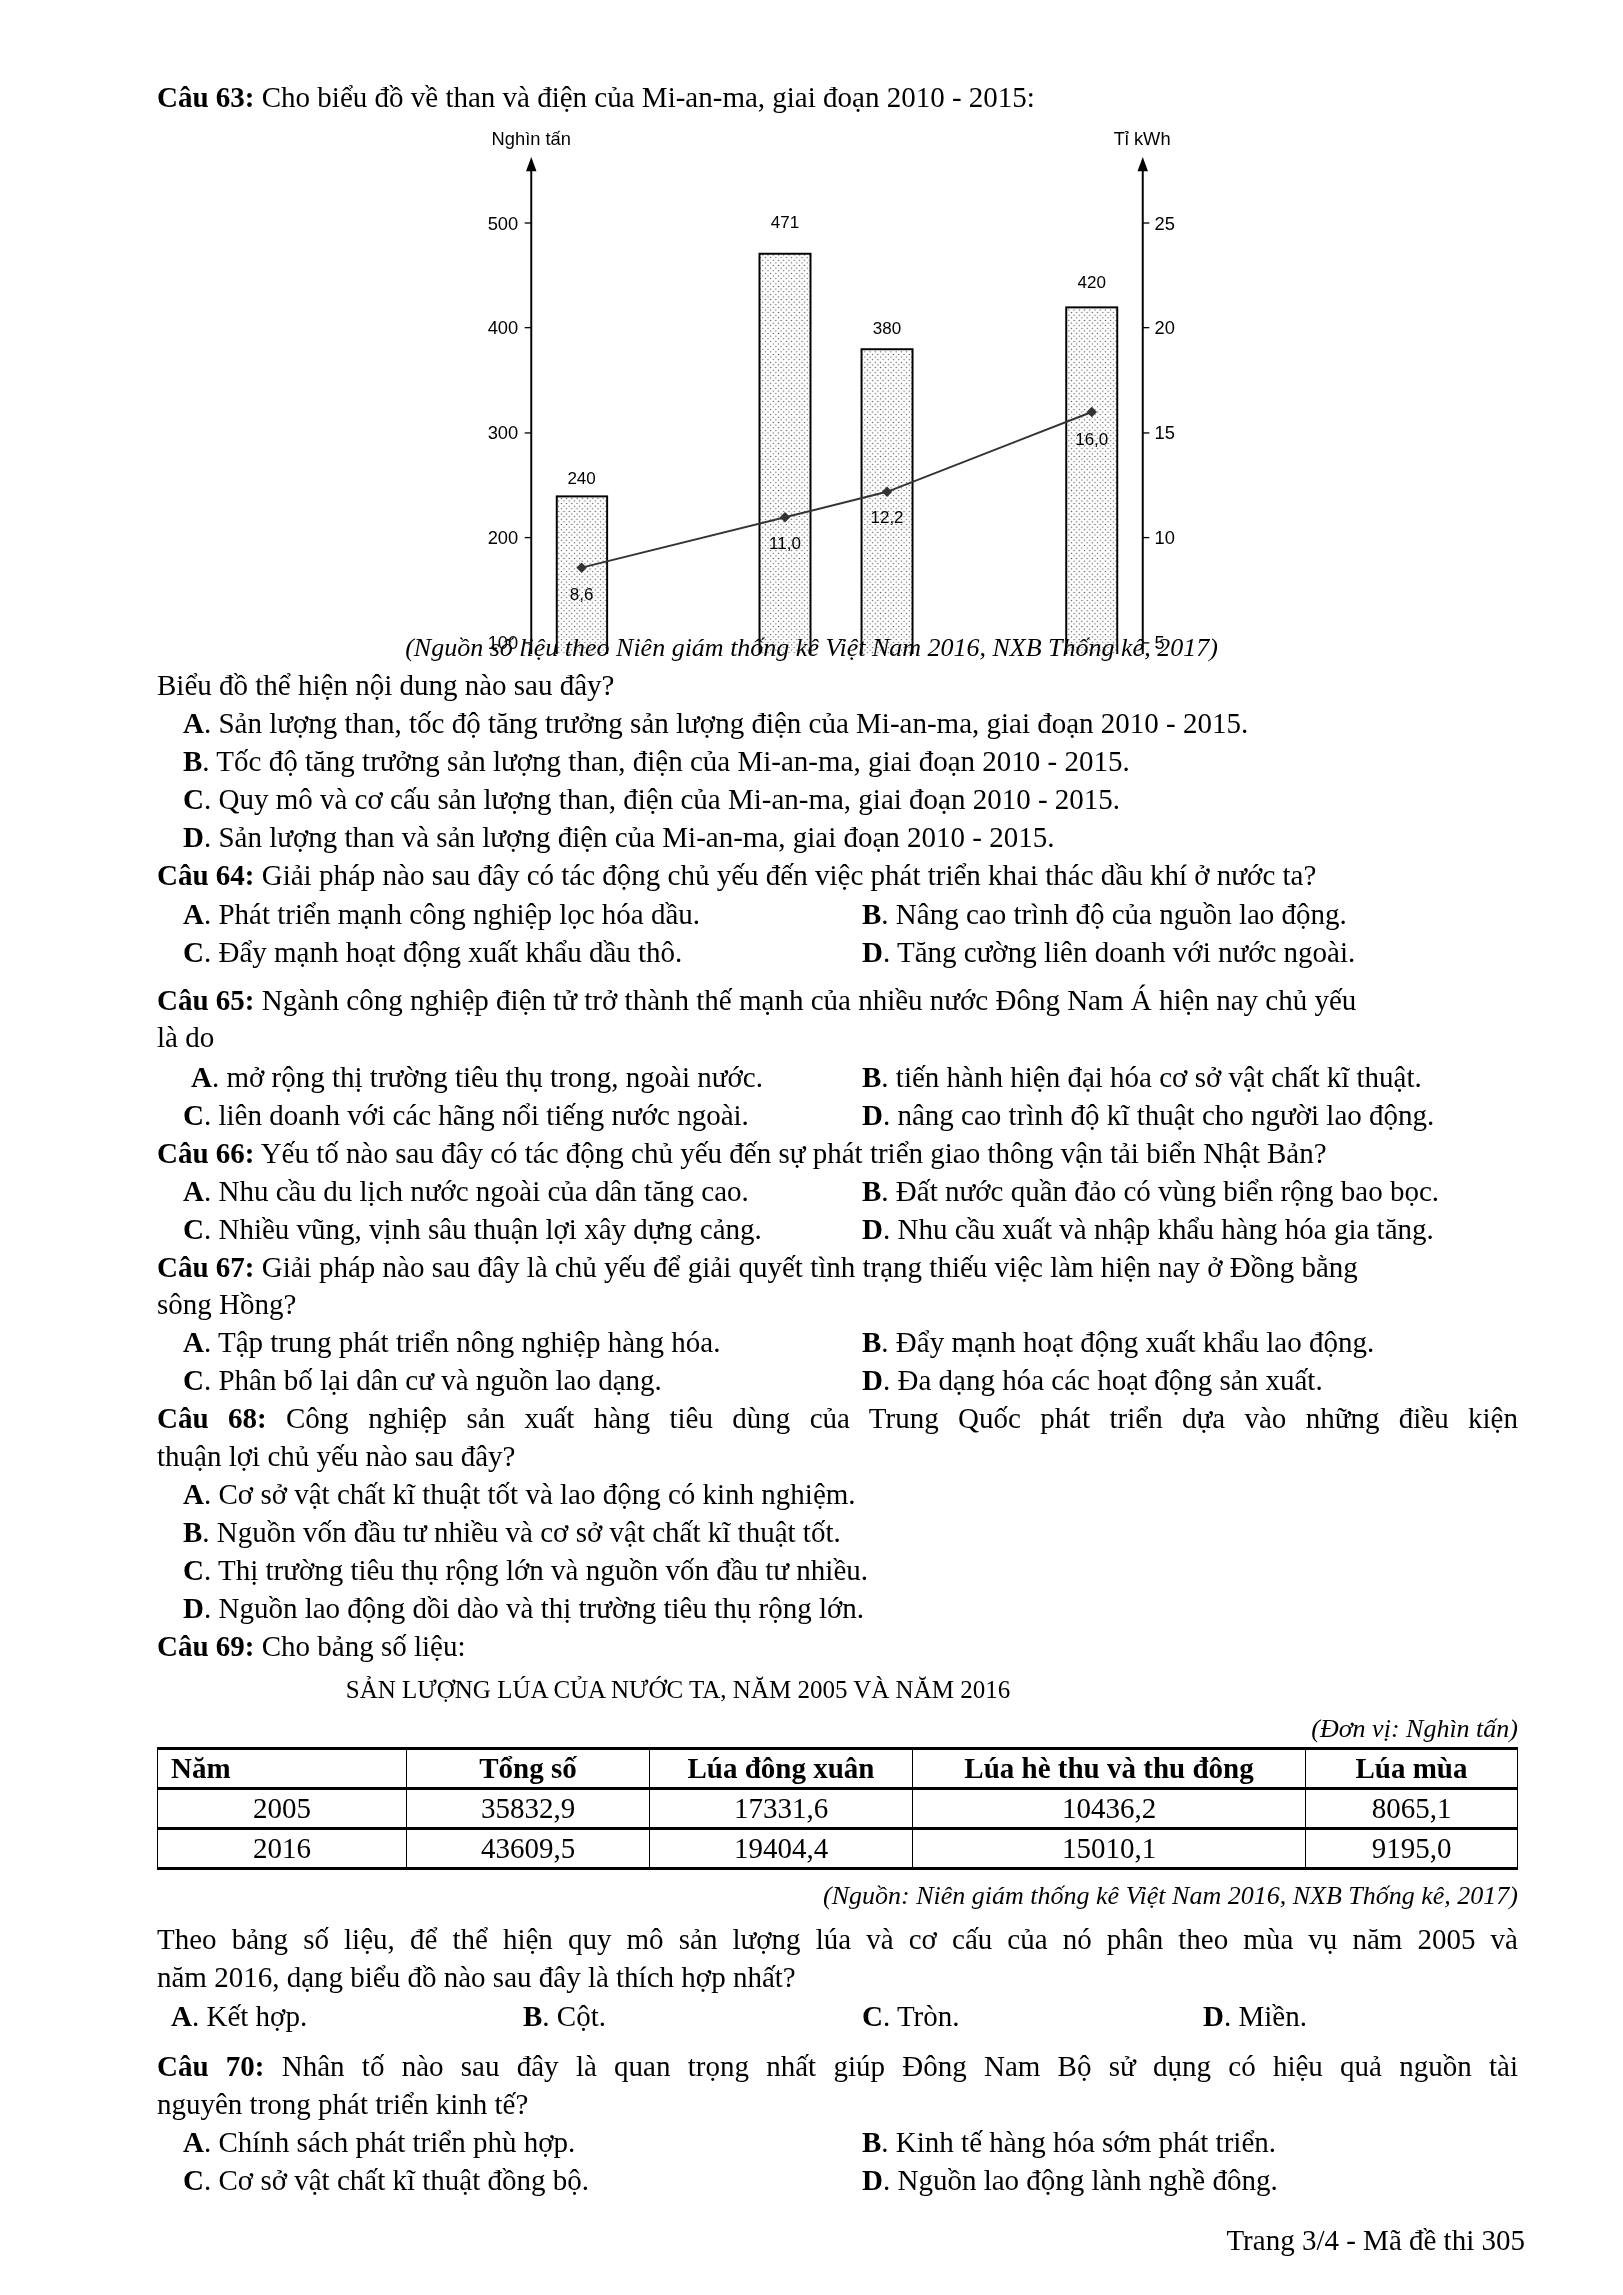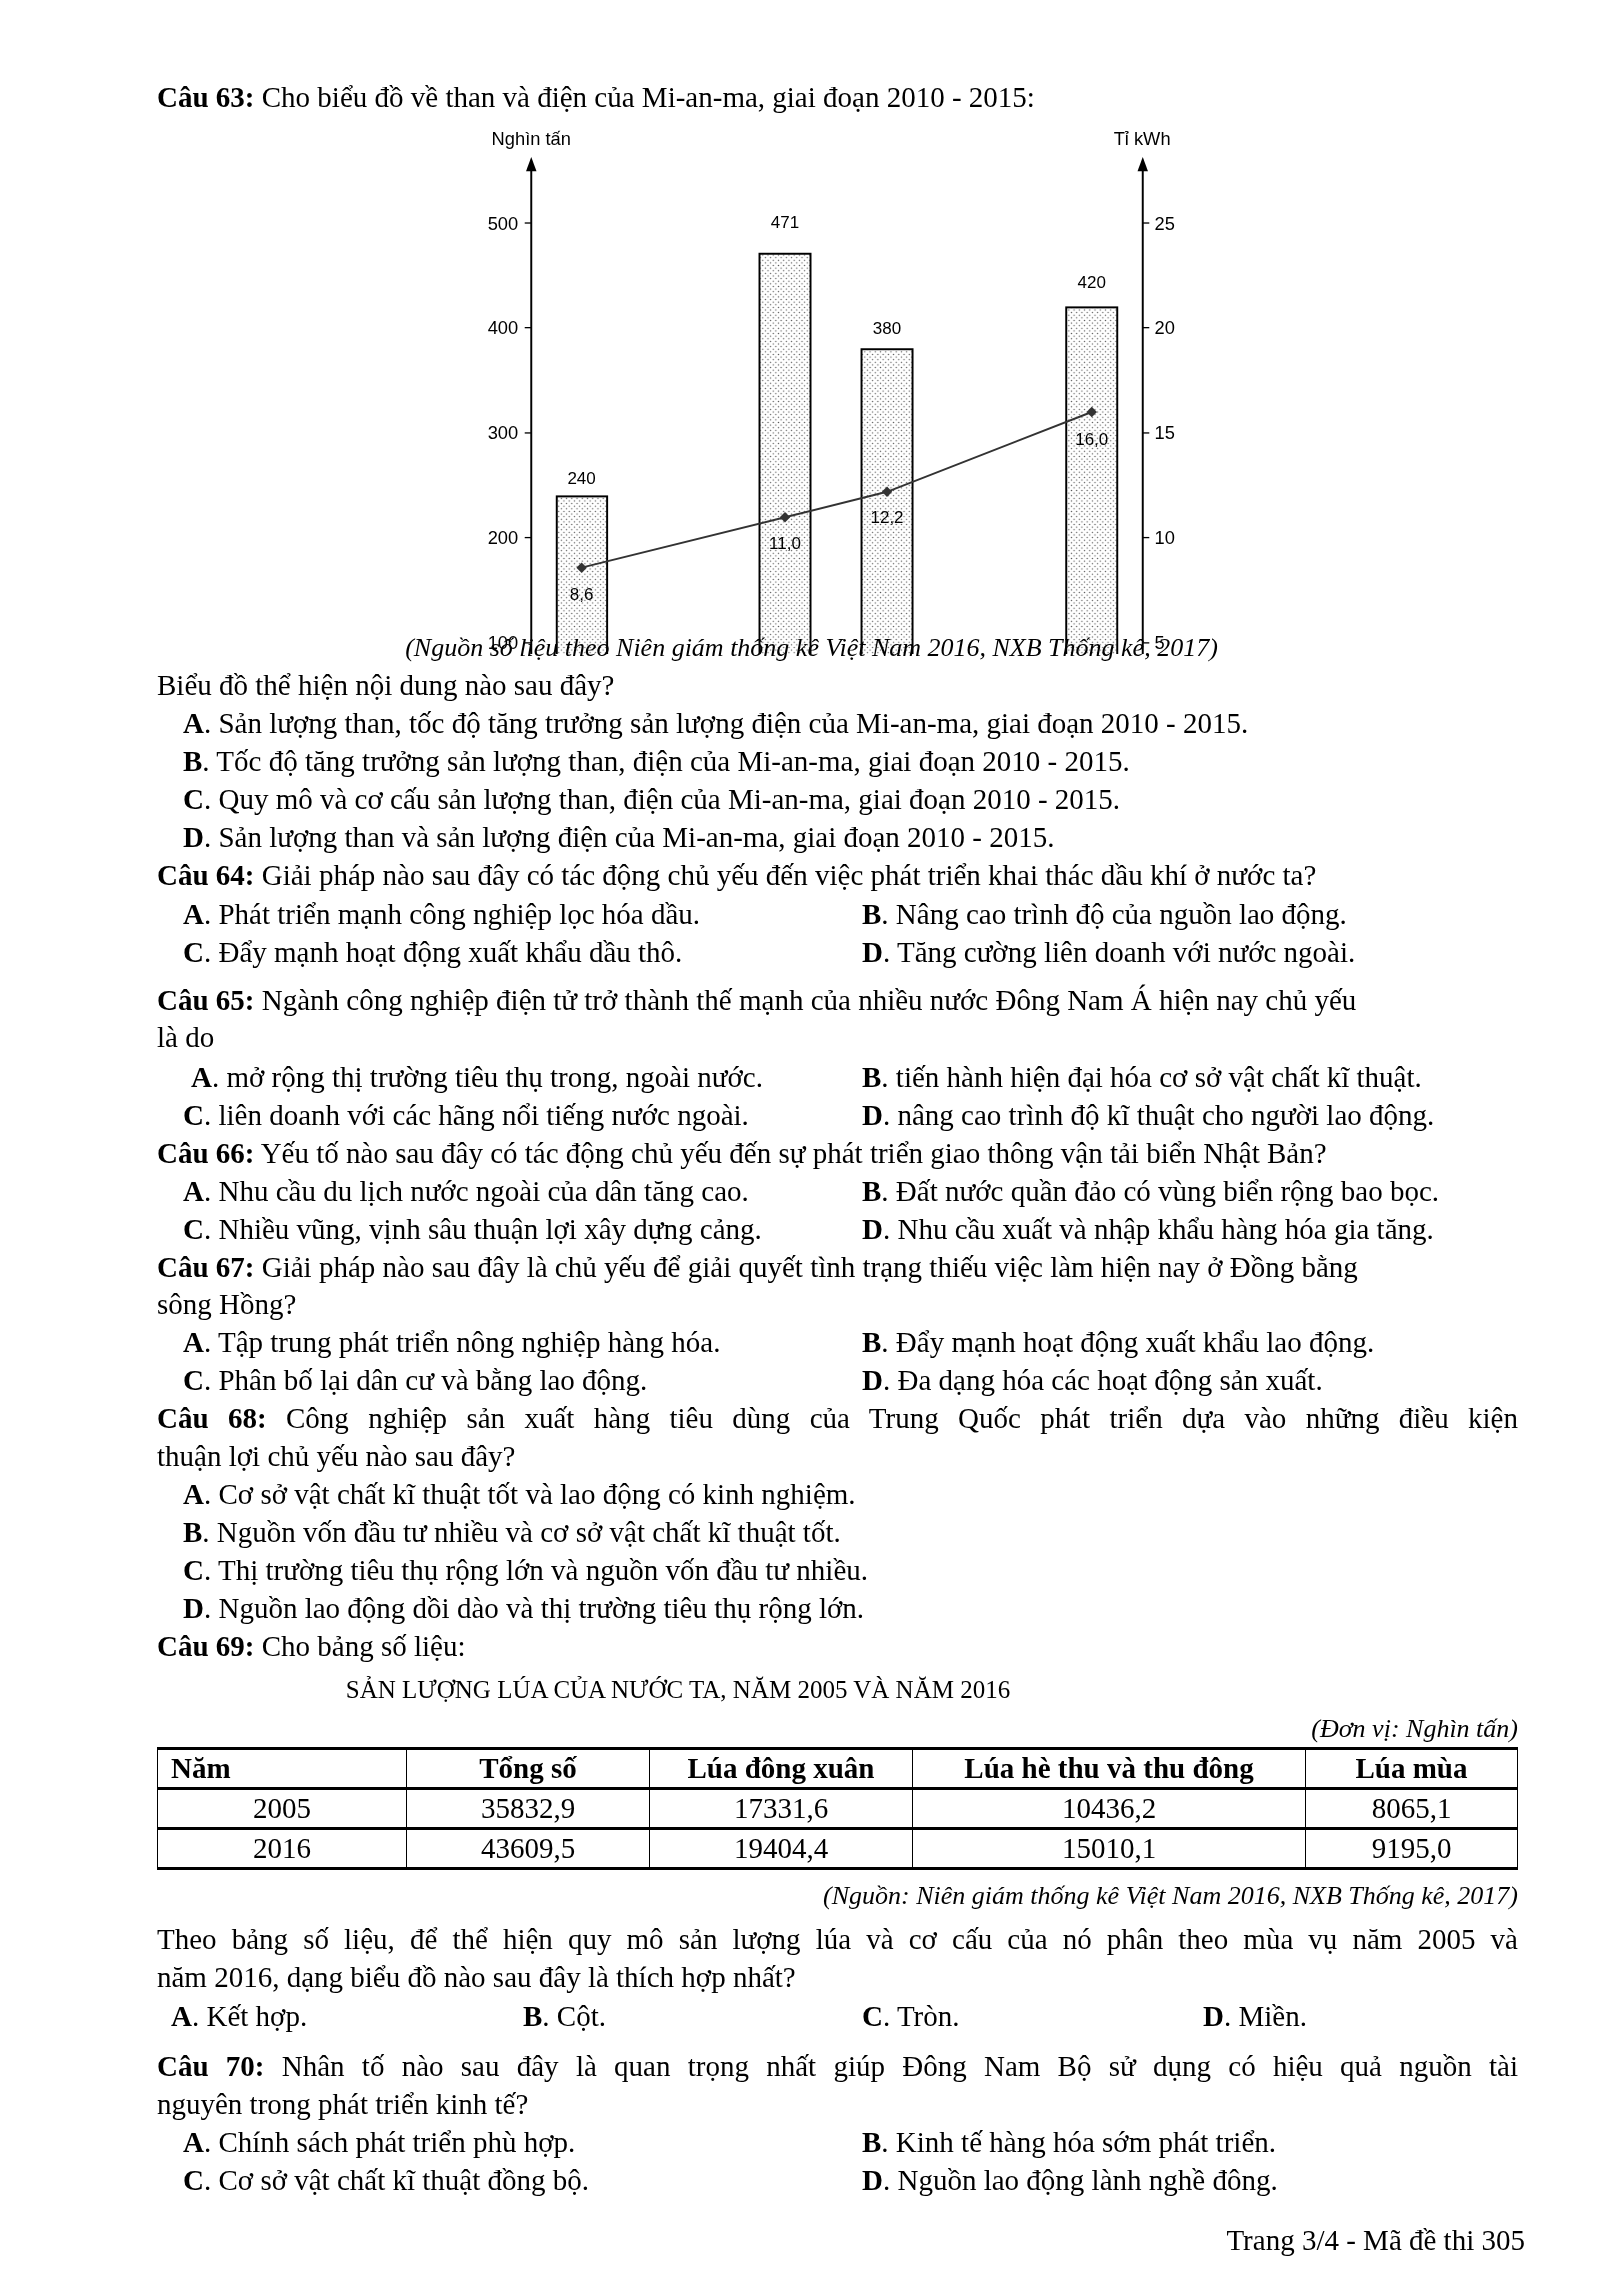--- a/index.html
+++ b/index.html
@@ -142,21 +142,21 @@
 <div class="line" style="left:157px; top:1135px;"><span class="b">Câu 66:</span><span> Yếu tố nào sau đây có tác động chủ yếu đến sự phát triển giao thông vận tải biển Nhật Bản?</span></div>
 <div class="opt" style="left:183px; top:1173px;"><span class="k">A</span><span>. Nhu cầu du lịch nước ngoài của dân tăng cao.</span></div>
 <div class="opt" style="left:862px; top:1173px;"><span class="k">B</span><span>. Đất nước quần đảo có vùng biển rộng bao bọc.</span></div>
 <div class="opt" style="left:183px; top:1211px;"><span class="k">C</span><span>. Nhiều vũng, vịnh sâu thuận lợi xây dựng cảng.</span></div>
 <div class="opt" style="left:862px; top:1211px;"><span class="k">D</span><span>. Nhu cầu xuất và nhập khẩu hàng hóa gia tăng.</span></div>
 
 <div class="line" style="left:157px; top:1249px;"><span class="b">Câu 67:</span><span> Giải pháp nào sau đây là chủ yếu để giải quyết tình trạng thiếu việc làm hiện nay ở Đồng bằng</span></div>
 <div class="line" style="left:157px; top:1286px;">sông Hồng?</div>
 <div class="opt" style="left:183px; top:1324px;"><span class="k">A</span><span>. Tập trung phát triển nông nghiệp hàng hóa.</span></div>
 <div class="opt" style="left:862px; top:1324px;"><span class="k">B</span><span>. Đẩy mạnh hoạt động xuất khẩu lao động.</span></div>
-<div class="opt" style="left:183px; top:1362px;"><span class="k">C</span><span>. Phân bố lại dân cư và bằng lao động.</span></div>
+<div class="opt" style="left:183px; top:1362px;"><span class="k">C</span><span>. Phân bố lại dân cư và nguồn lao dạng.</span></div>
 <div class="opt" style="left:862px; top:1362px;"><span class="k">D</span><span>. Đa dạng hóa các hoạt động sản xuất.</span></div>
 
 <div class="line" style="left:157px; top:1400px; width:1361px; text-align:justify; text-align-last:justify;"><span class="b">Câu 68:</span><span> Công nghiệp sản xuất hàng tiêu dùng của Trung Quốc phát triển dựa vào những điều kiện</span></div>
 <div class="line" style="left:157px; top:1438px;">thuận lợi chủ yếu nào sau đây?</div>
 <div class="opt" style="left:183px; top:1476px;"><span class="k">A</span><span>. Cơ sở vật chất kĩ thuật tốt và lao động có kinh nghiệm.</span></div>
 <div class="opt" style="left:183px; top:1514px;"><span class="k">B</span><span>. Nguồn vốn đầu tư nhiều và cơ sở vật chất kĩ thuật tốt.</span></div>
 <div class="opt" style="left:183px; top:1552px;"><span class="k">C</span><span>. Thị trường tiêu thụ rộng lớn và nguồn vốn đầu tư nhiều.</span></div>
 <div class="opt" style="left:183px; top:1590px;"><span class="k">D</span><span>. Nguồn lao động dồi dào và thị trường tiêu thụ rộng lớn.</span></div>
 
 <div class="line" style="left:157px; top:1628px;"><span class="b">Câu 69:</span><span> Cho bảng số liệu:</span></div>

